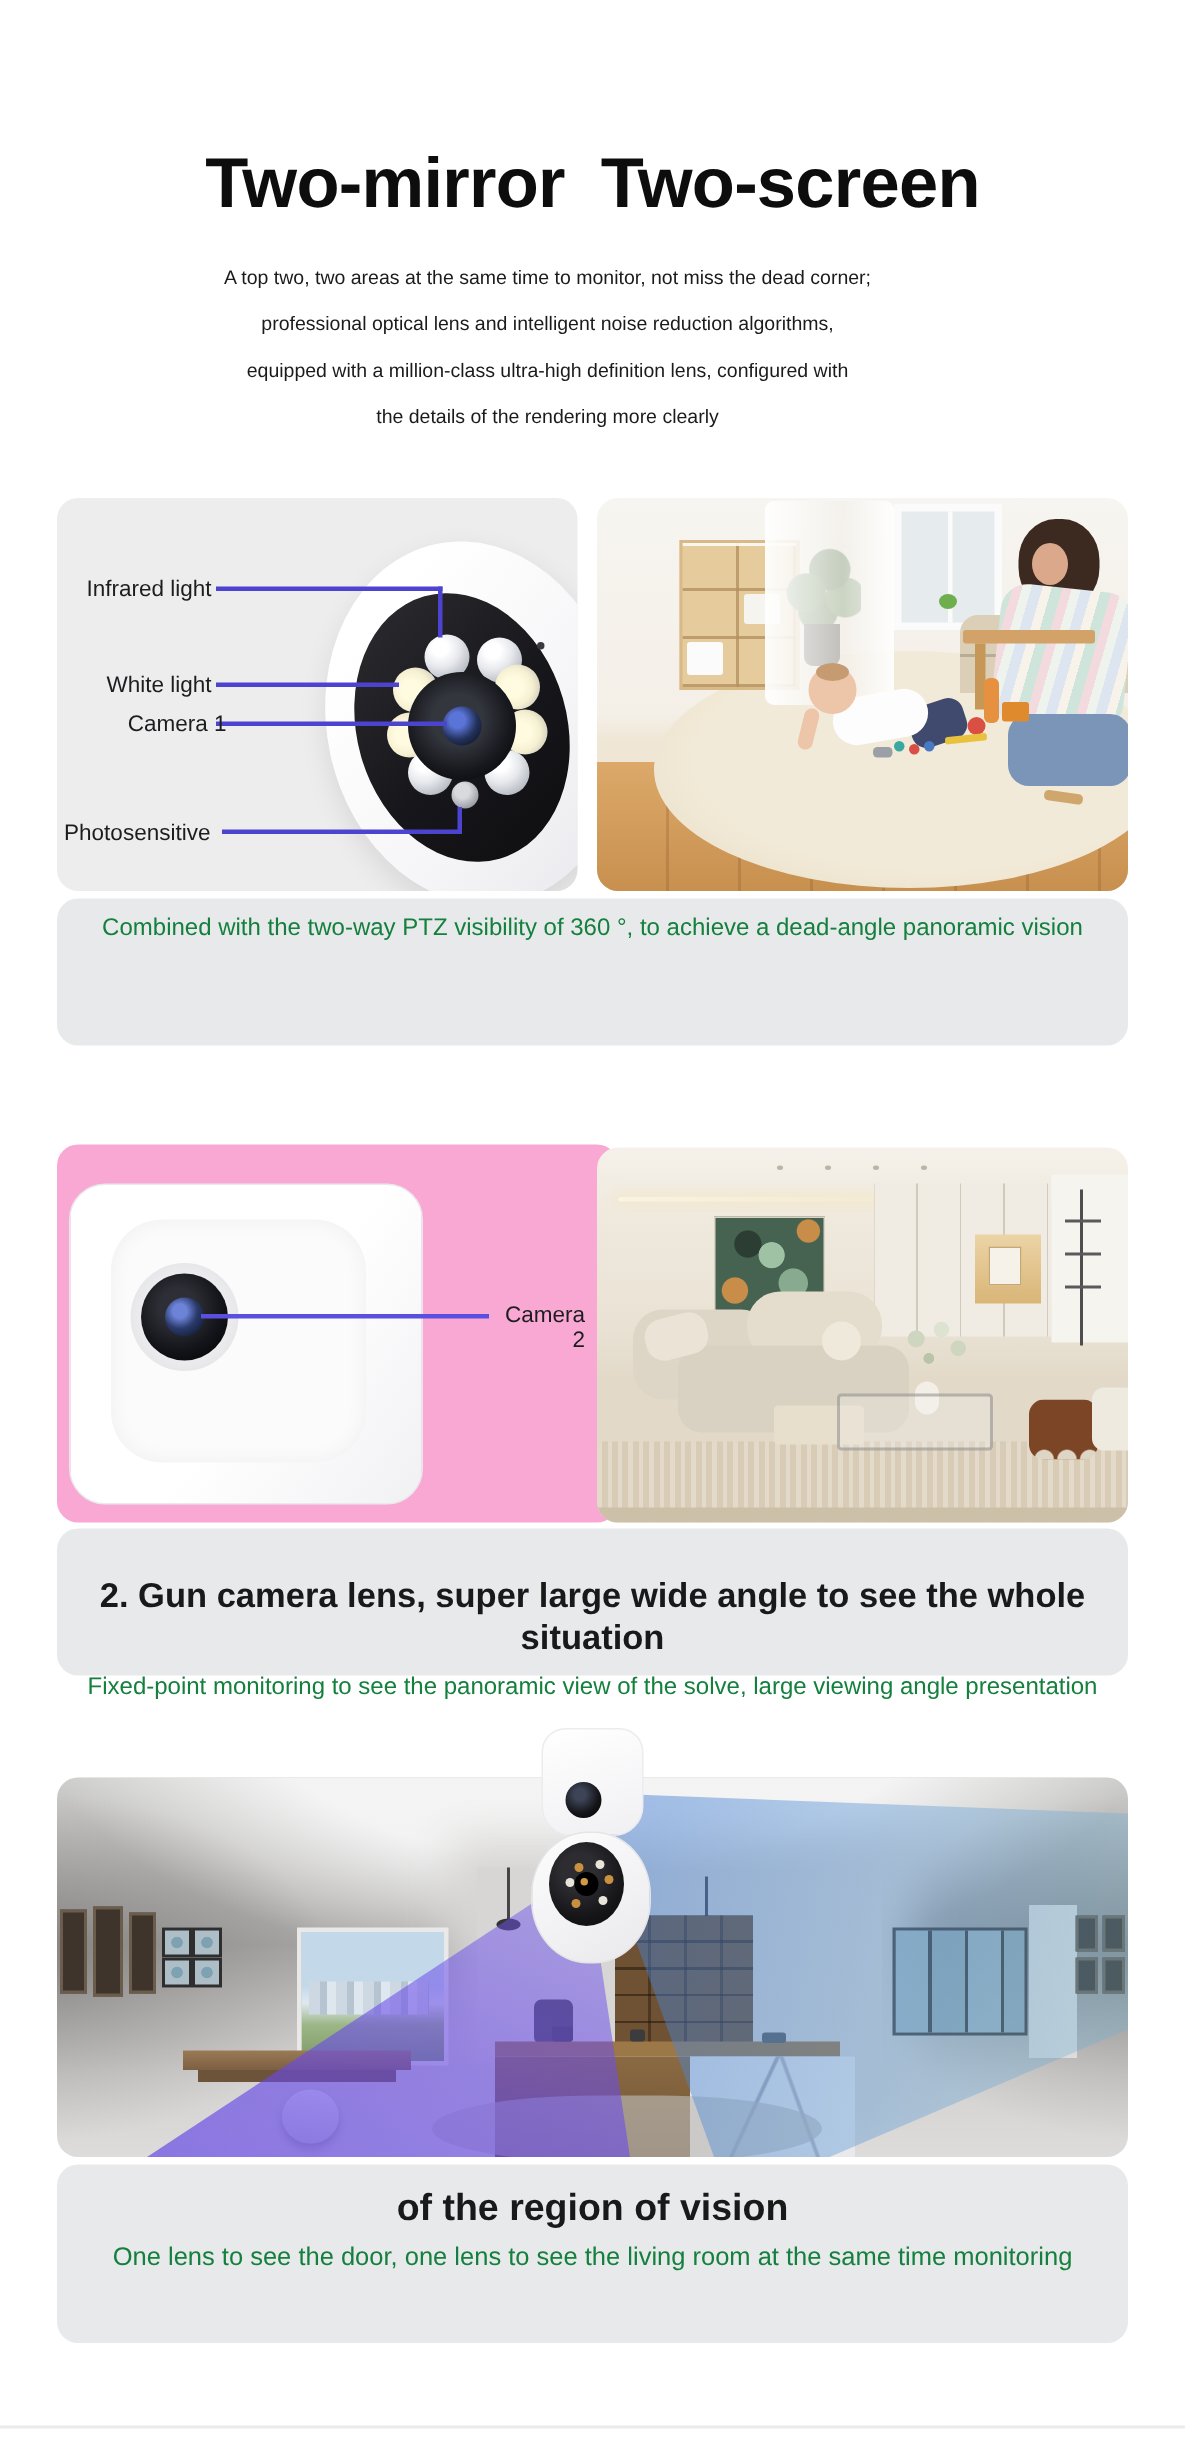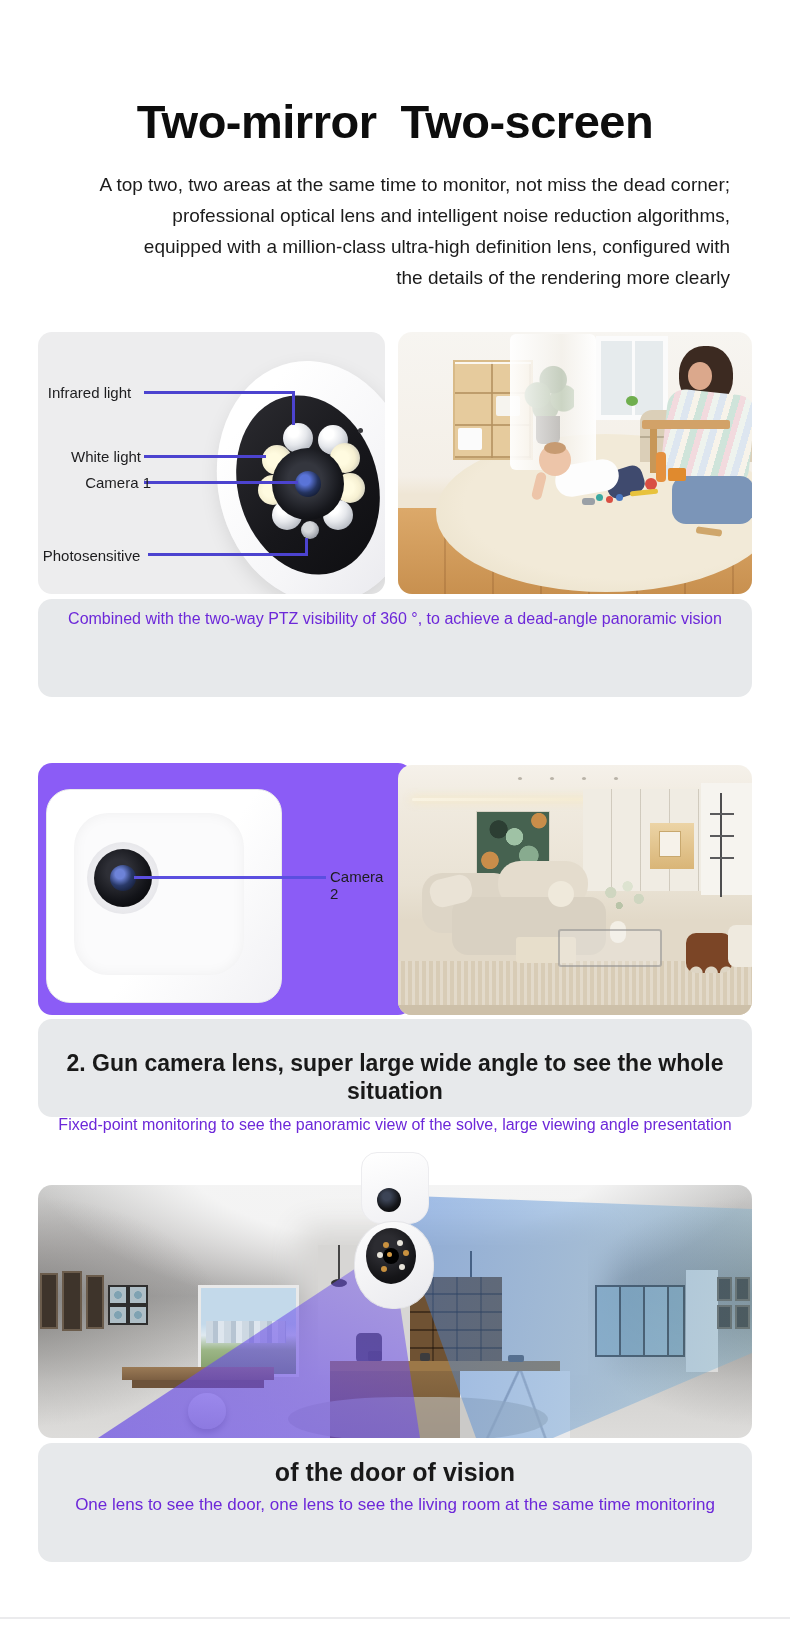--- a/index.html
+++ b/index.html
@@ -1,28 +1,28 @@
 <!DOCTYPE html>
 <html><head>
 <meta charset="utf-8">
 <style>
   html,body{margin:0;padding:0;background:#ffffff;}
   body{width:790px;height:1625px;position:relative;font-family:"Liberation Sans",sans-serif;overflow:hidden;}
 
   
   .title{position:absolute;top:94px;left:0;width:790px;text-align:center;font-size:47px;font-weight:700;color:#0d0d0d;letter-spacing:-0.5px;margin:0;}
   .title-gap{display:inline-block;width:24px;}
-  .intro{position:absolute;top:169px;left:0;width:730px;text-align:right;font-size:19px;line-height:31px;color:#1b1b1b;}
+  .intro{position:absolute;top:169px;left:0;width:730px;text-align:center;font-size:13px;line-height:31px;color:#1b1b1b;}
   .intro span{display:block;}
 
   
   .panel,.photo,.pano{position:absolute;border-radius:14px;overflow:hidden;}
   .caption{position:absolute;left:38px;width:714px;background:#e7e9eb;border-radius:14px;text-align:center;}
   .cap-title{font-size:23px;font-weight:600;color:#191919;margin-top:30px;line-height:28px;}
-  .cap-sub{font-size:16px;color:#6d28d9;margin-top:10px;line-height:20px;}
+  .cap-sub{font-size:16px;color:#15803d;margin-top:10px;line-height:20px;}
   .cap1{top:599px;height:98px;}
   .cap2{top:1019px;height:98px;}
   .cap3{top:1443px;height:119px;}
   .cap3 .cap-title3{font-size:25px;font-weight:600;color:#191919;margin-top:10px;line-height:38px;}
   .cap3 .cap-sub{font-size:17px;margin-top:4px;}
 
   
   .panel1{left:38px;top:332px;width:347px;height:262px;background:#ededee;}
   .cam1-shell{position:absolute;left:180px;top:28px;width:196px;height:244px;border-radius:50%;transform:rotate(-12deg);
     background:linear-gradient(140deg,#ffffff 20%,#f6f6f8 60%,#e7e7ec);box-shadow:0 8px 20px rgba(0,0,0,.10);}
@@ -41,21 +41,21 @@
   .led-br{left:285px;top:168px;}
   .cam1-sensor{position:absolute;left:263px;top:189px;width:18px;height:18px;border-radius:50%;
     background:radial-gradient(circle at 40% 35%,#d8dadd 0 30%,#9fa3ab 70%,#6f737c);}
   .cam1-lens{position:absolute;left:234px;top:116px;width:72px;height:72px;border-radius:50%;
     background:radial-gradient(circle at 46% 44%,#34363e 0 30%,#17181d 62%,#000);}
   .cam1-lens .iris{position:absolute;left:23px;top:23px;width:26px;height:26px;border-radius:50%;
     background:radial-gradient(circle at 38% 35%,#5a74d8 0 22%,#24335e 55%,#060a14);}
   .cam1-mic{position:absolute;left:320px;top:96px;width:5px;height:5px;border-radius:50%;background:#3a3a3e;}
 
   .lbl{position:absolute;font-size:15px;color:#1d1d1f;}
-  .lbl-ir{left:0;top:52px;width:103px;text-align:center;}
+  .lbl-ir{left:0;top:52px;width:103px;text-align:right;}
   .lbl-wl{left:0;top:116px;width:103px;text-align:right;}
   .lbl-c1{left:0;top:142px;width:103px;text-align:right;padding-left:10px;}
   .lbl-ps{left:0;top:215px;width:107px;text-align:center;}
   .lline{position:absolute;background:#4c43cf;}
   .l-ir-h{left:106px;top:59px;width:151px;height:3px;}
   .l-ir-v{left:254px;top:59px;width:3px;height:34px;}
   .l-wl-h{left:106px;top:123px;width:122px;height:3px;}
   .l-c1-h{left:106px;top:149px;width:154px;height:3px;}
   .l-ps-h{left:110px;top:221px;width:160px;height:3px;}
   .l-ps-v{left:267px;top:206px;width:3px;height:18px;}
@@ -104,21 +104,21 @@
   .toy-cone{left:258px;top:120px;width:10px;height:30px;border-radius:4px;background:#e5913f;}
   .toy-block{left:270px;top:136px;width:18px;height:13px;border-radius:2px;background:#e08a2e;}
   .toy-stick{left:232px;top:158px;width:28px;height:5px;border-radius:2px;background:#e8c23c;transform:rotate(-6deg);}
   .toy-bead1{left:198px;top:162px;width:7px;height:7px;background:#3aa8a0;}
   .toy-bead2{left:208px;top:164px;width:7px;height:7px;background:#d94f43;}
   .toy-bead3{left:218px;top:162px;width:7px;height:7px;background:#4a79c4;}
   .toy-wood{left:298px;top:196px;width:26px;height:7px;border-radius:3px;background:#cfa66b;transform:rotate(8deg);}
   .toy-rattle{left:184px;top:166px;width:13px;height:7px;border-radius:3px;background:#9aa0a6;}
 
   
-  .panel2{left:38px;top:763px;width:374px;height:252px;background:#8b5cf6;}
+  .panel2{left:38px;top:763px;width:374px;height:252px;background:#f9a8d4;text-align:right;}
   .cam2-body{position:absolute;left:8px;top:26px;width:234px;height:212px;border-radius:24px;
     background:linear-gradient(125deg,#ffffff 55%,#f1f1f4);border:1px solid #e9e9ec;}
   .cam2-plate{position:absolute;left:36px;top:50px;width:170px;height:162px;border-radius:34px;background:#fbfbfc;
     box-shadow:inset 0 0 14px rgba(0,0,0,.05);}
   .cam2-ring{position:absolute;left:49px;top:79px;width:72px;height:72px;border-radius:50%;
     background:radial-gradient(circle,#ededf0 55%,#dcdce1);}
   .cam2-lens{position:absolute;left:56px;top:86px;width:58px;height:58px;border-radius:50%;
     background:radial-gradient(circle at 42% 38%,#2e2f36 0 24%,#131419 60%,#000);}
   .cam2-iris{position:absolute;left:72px;top:102px;width:26px;height:26px;border-radius:50%;
     background:radial-gradient(circle at 38% 35%,#6d83d8 0 20%,#2a3a6a 50%,#0a0f1e);}
@@ -412,19 +412,19 @@
   <div class="c3-led amber" style="left:383px;top:1242px"></div>
   <div class="c3-led white" style="left:397px;top:1240px"></div>
   <div class="c3-led white" style="left:377px;top:1252px"></div>
   <div class="c3-led amber" style="left:403px;top:1250px"></div>
   <div class="c3-led amber" style="left:381px;top:1266px"></div>
   <div class="c3-led white" style="left:399px;top:1264px"></div>
   <div class="c3-domelens"></div>
 
   <div class="caption cap3">
     <div class="cap-title3">
-      <div>of the door of vision</div>
+      <div>of the region of vision</div>
     </div>
     <div class="cap-sub">One lens to see the door, one lens to see the living room at the same time monitoring</div>
   </div>
 
   <div class="bottom-line"></div>
 </div>
 
 </body></html>

